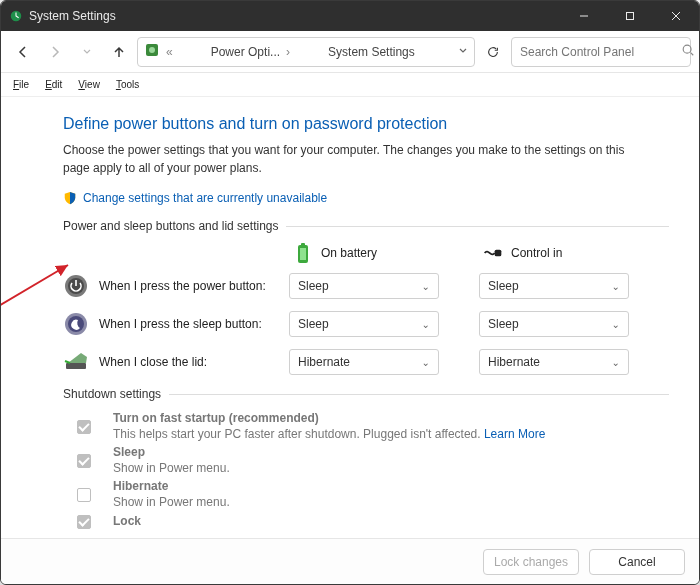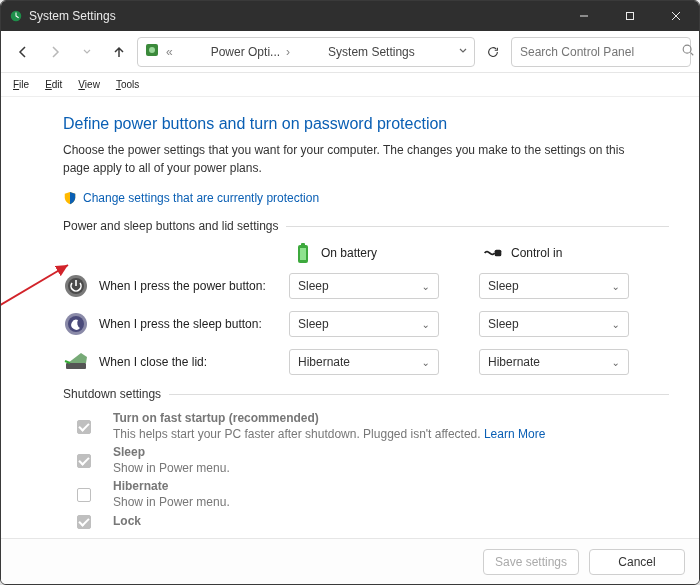--- a/index.html
+++ b/index.html
@@ -170,21 +170,21 @@
 
     <div class="page-title">Define power buttons and turn on password protection</div>
     <div class="page-desc">Choose the power settings that you want for your computer. The changes you make to the settings on this page apply to all of your power plans.</div>
     <div class="elev-link">
       <span class="shield">
         <svg width="14" height="14" viewBox="0 0 16 16">
             <path d="M8 1l6 2v4c0 4-3 7-6 8-3-1-6-4-6-8V3z" fill="#ffb900"></path>
             <path d="M8 1l6 2v4c0 4-3 7-6 8V1z" fill="#0a5fb4"></path>
           </svg>
       </span>
-      <a href="#">Change settings that are currently protection</a>
+      <a href="#">Change settings that are currently unavailable</a>
     </div>
 
     <div class="group-header">
       <span>Power and sleep buttons and lid settings</span>
       <span class="line"></span>
     </div>
 
     <div class="col-headers">
       <div class="col-head">
         <span class="ico">
@@ -297,16 +297,16 @@
       <div class="sd-item">
         <div class="cb checked"></div>
         <div class="txt">
           <span class="bold">Lock</span>
         </div>
       </div>
     </div>
   </div>
 
   <div class="footer">
-    <div class="btn disabled">Save settings</div>
+    <div class="btn disabled">Lock changes</div>
     <div class="btn">Cancel</div>
   </div>
 </div>
 
 </body></html>

